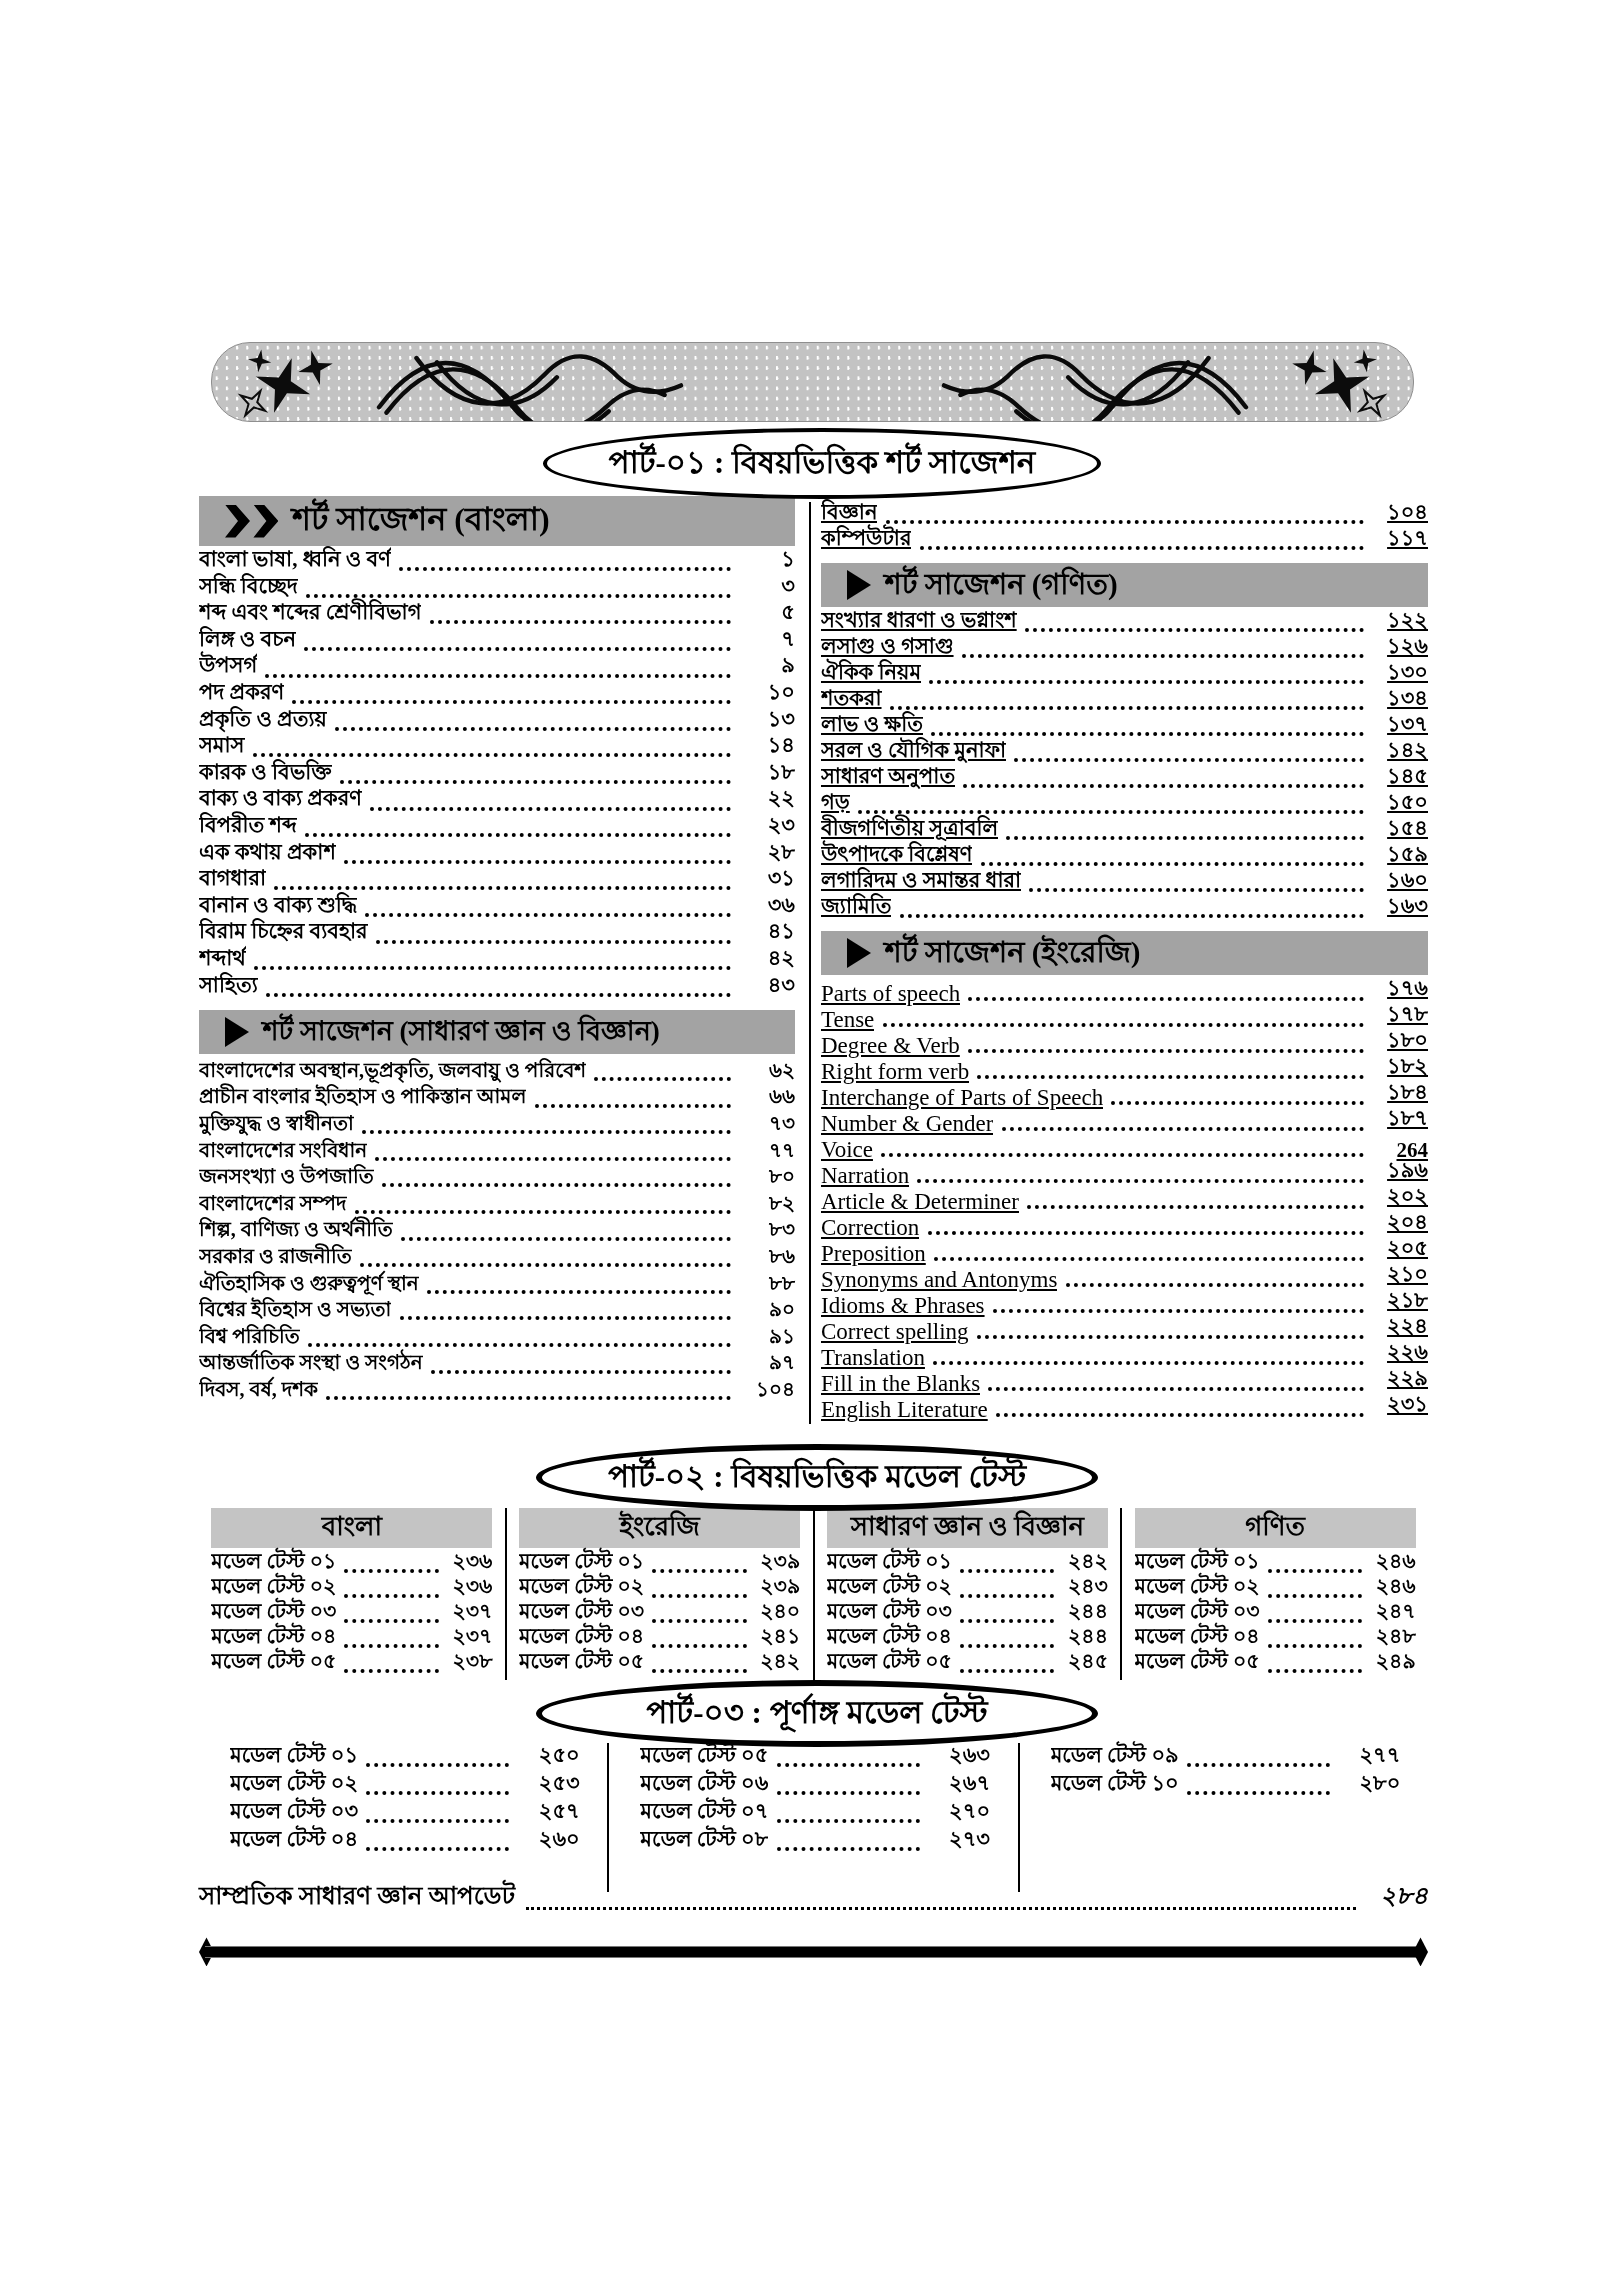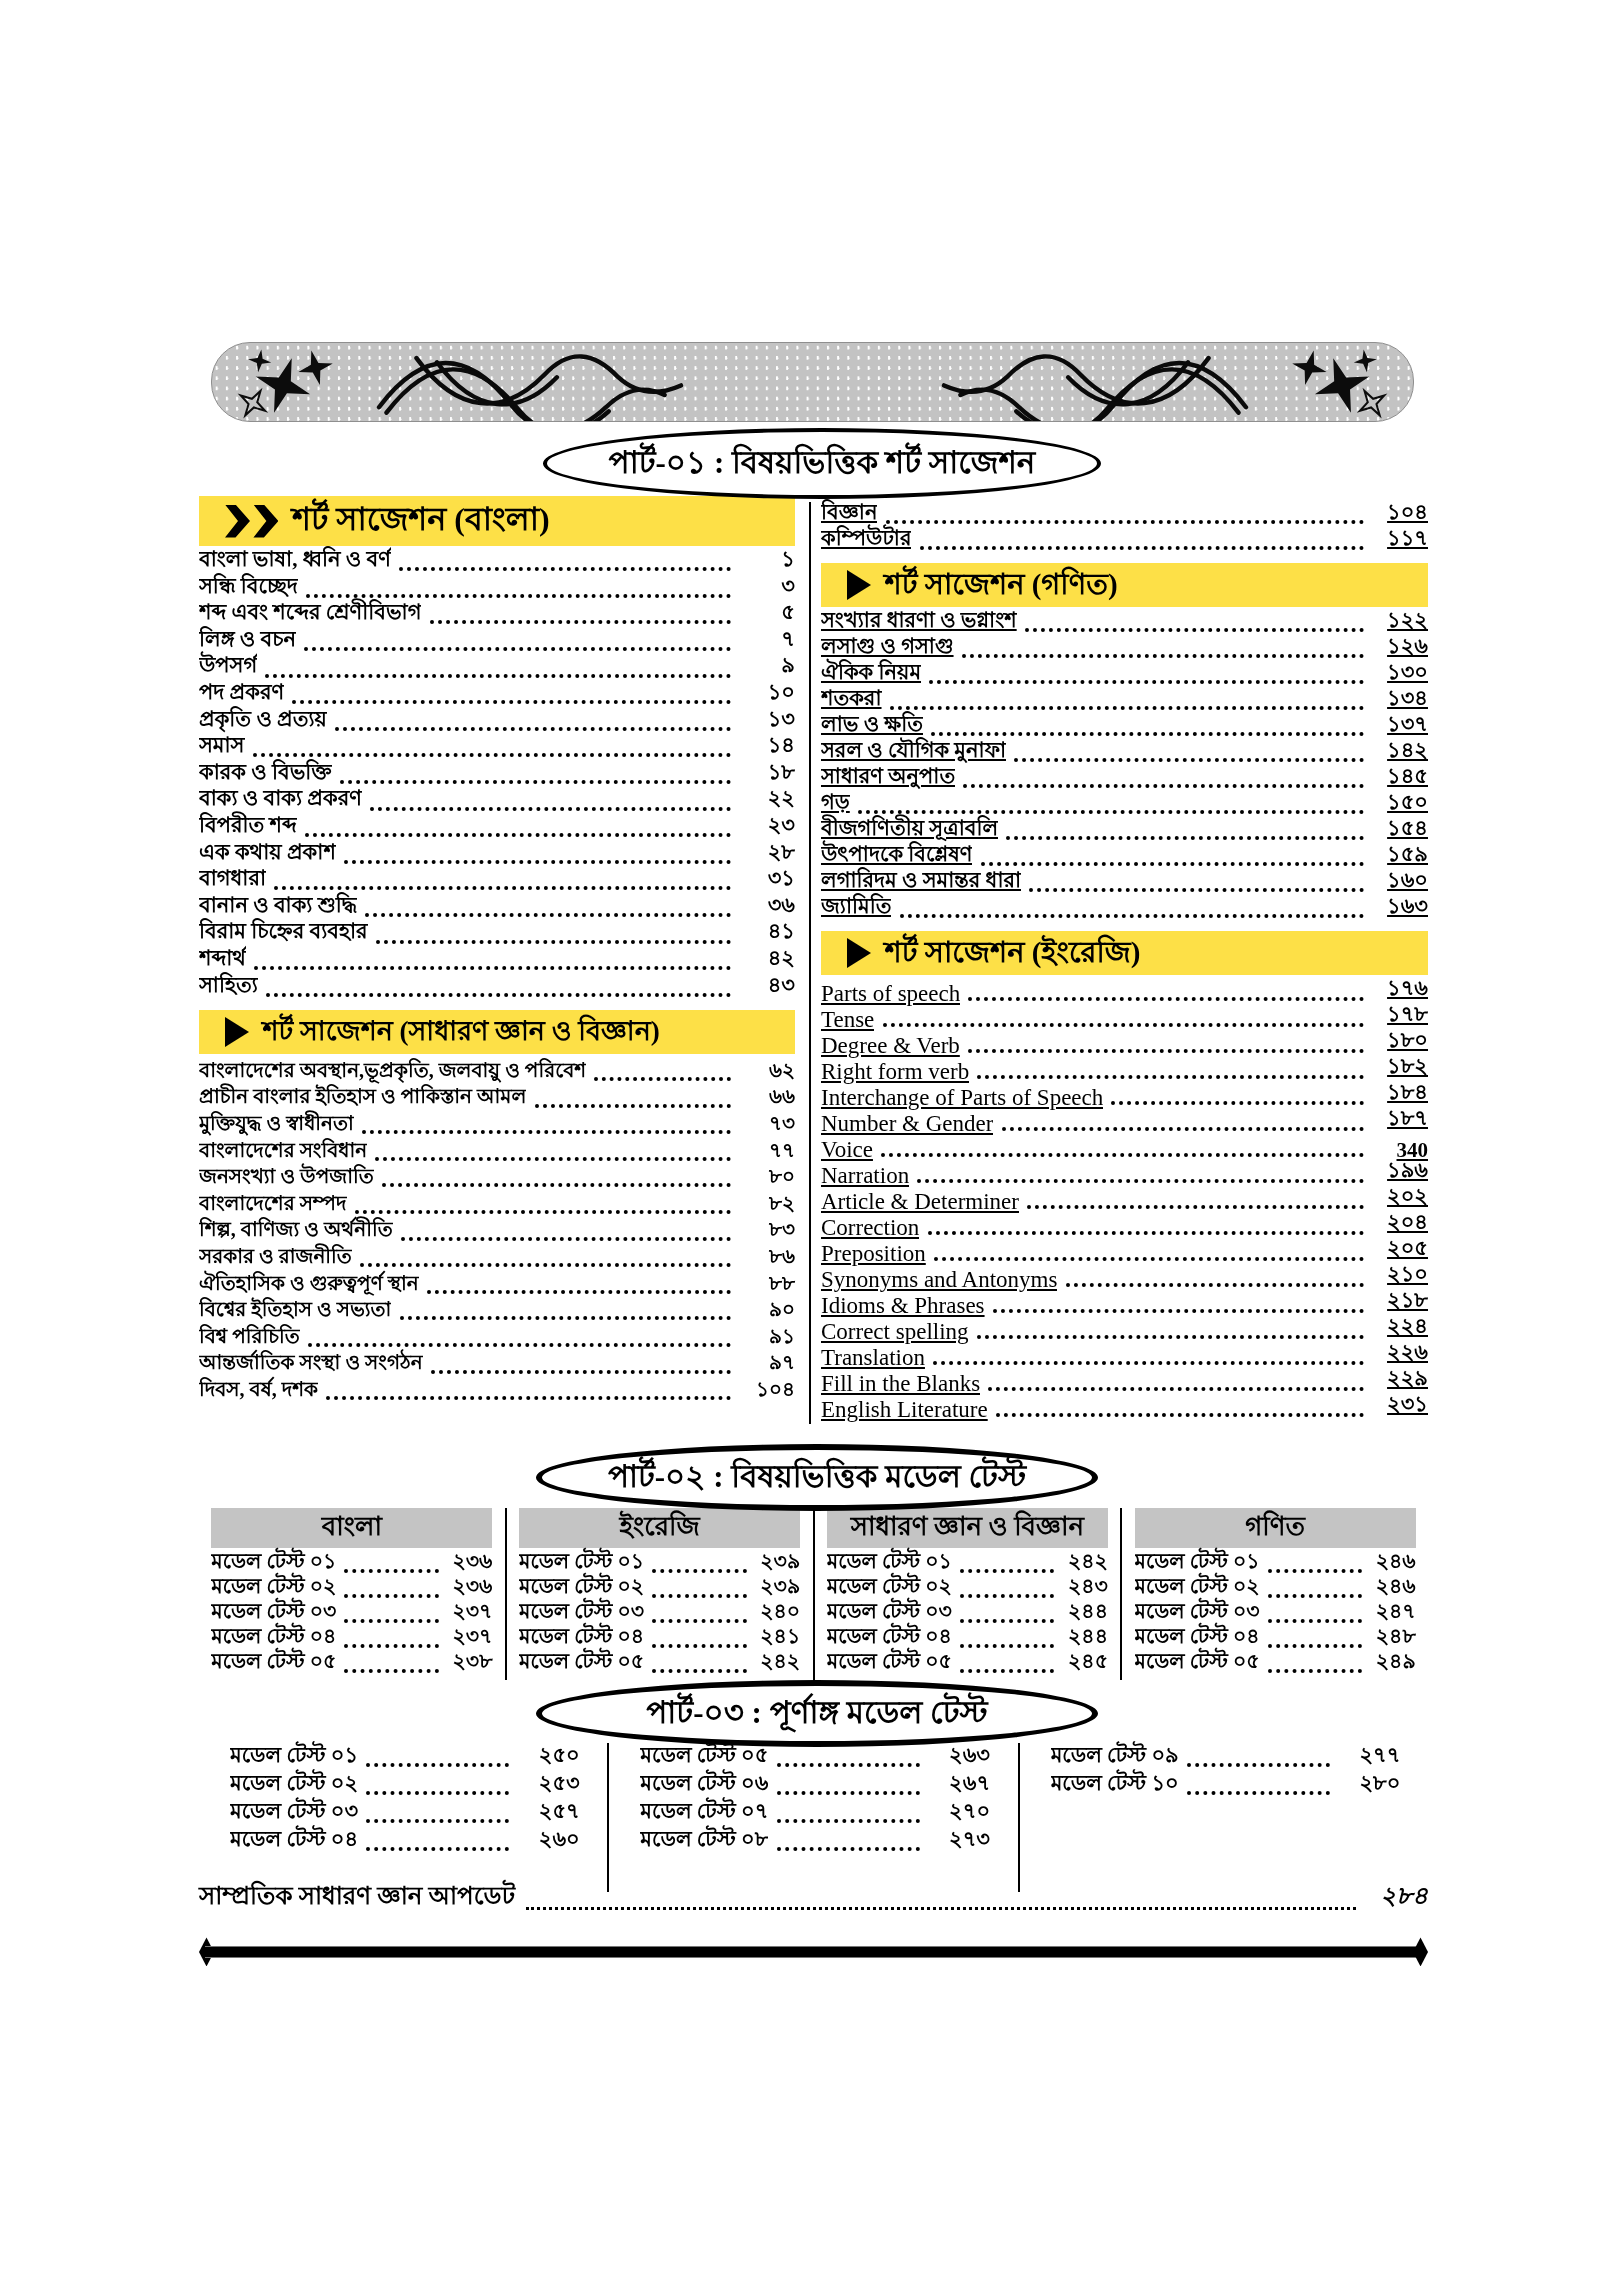--- a/index.html
+++ b/index.html
@@ -15,21 +15,21 @@
   .banner-title{position:absolute;left:0;right:0;top:50%;transform:translateY(-52%);
           text-align:center;font-size:42px;font-weight:bold;letter-spacing:0.7px;}
 
   
   .oval{position:absolute;border:4.8px solid #000;border-radius:50%;background:#fff;
         display:flex;align-items:center;justify-content:center;
         font-size:31px;font-weight:bold;white-space:nowrap;z-index:3;}
   .oval.thick{border-width:6.1px;}
 
   
-  .secbar{background:#fde047;display:flex;align-items:center;gap:13.6px;
+  .secbar{background:#a3a3a3;display:flex;align-items:center;gap:13.6px;
           padding-left:26px;font-weight:bold;}
   .secbar .txt{white-space:nowrap;}
   .chev-wrap{display:flex;gap:3.4px;}
   .chev{display:inline-block;width:25px;height:33px;background:#000;
         clip-path:polygon(0 0,42% 0,100% 50%,42% 100%,0 100%,52% 50%);}
   .tri{display:inline-block;width:0;height:0;border-left:24.5px solid #000;
        border-top:15.7px solid transparent;border-bottom:15.7px solid transparent;}
 
   
   .row{display:flex;align-items:flex-end;font-weight:bold;}
@@ -400,21 +400,21 @@
           <span class="pg">১৮৪</span>
         </div>
         <div class="row">
           <span class="label">Number &amp; Gender</span>
           <span class="dots"></span>
           <span class="pg">১৮৭</span>
         </div>
         <div class="row">
           <span class="label">Voice</span>
           <span class="dots"></span>
-          <span class="pg">340</span>
+          <span class="pg">264</span>
         </div>
         <div class="row">
           <span class="label">Narration</span>
           <span class="dots"></span>
           <span class="pg">১৯৬</span>
         </div>
         <div class="row">
           <span class="label">Article &amp; Determiner</span>
           <span class="dots"></span>
           <span class="pg">২০২</span>

